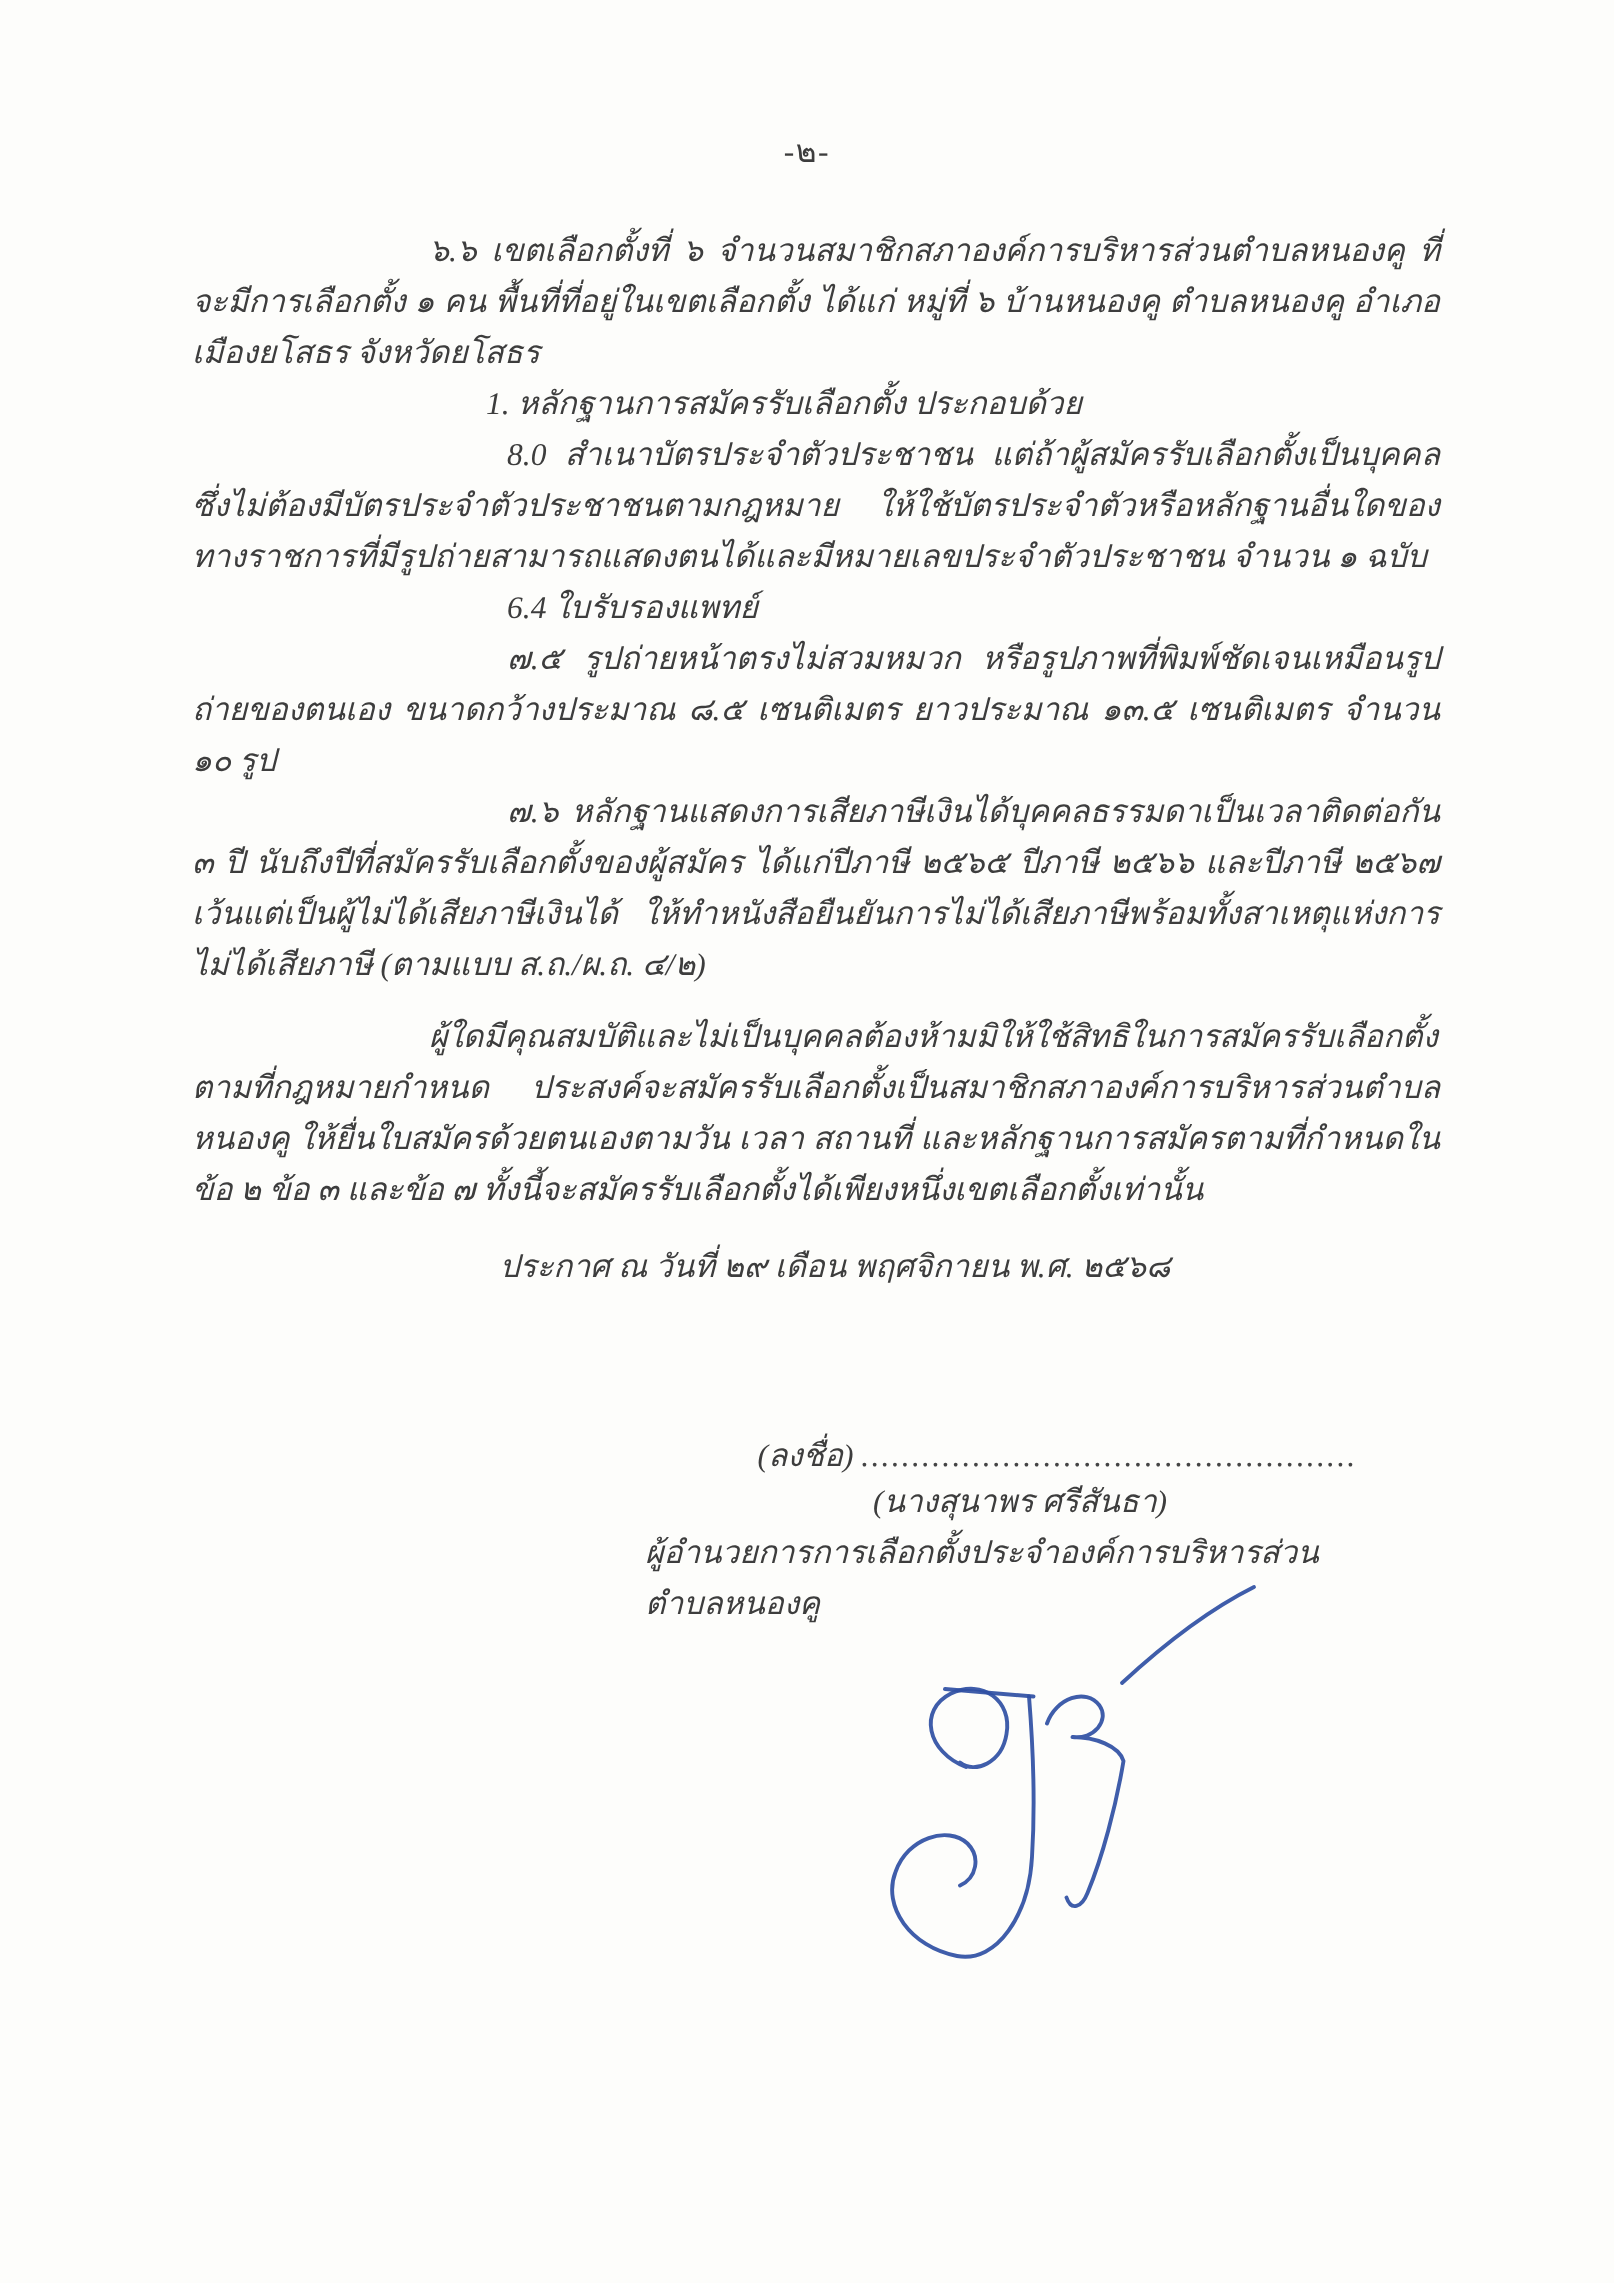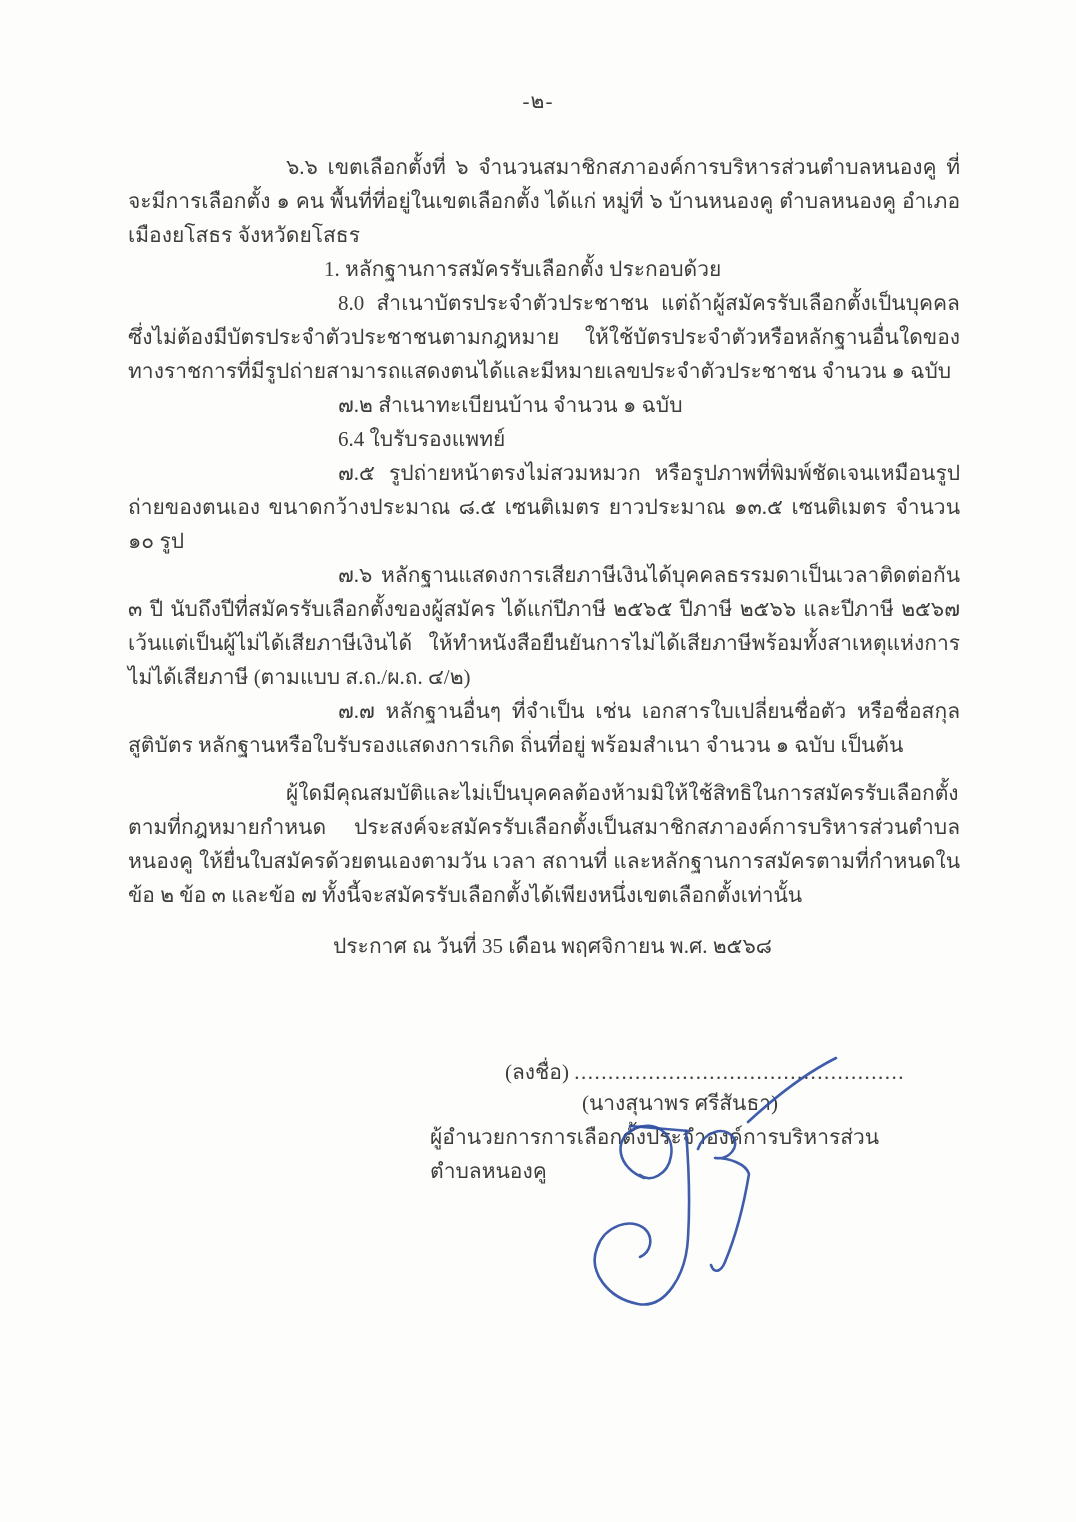--- a/index.html
+++ b/index.html
@@ -26,20 +26,21 @@
     letter-spacing: 1px;
   }
   .body-text {
     position: absolute;
     top: 150px;
     left: 128px;
     width: 832px;
     font-size: 21px;
     line-height: 34px;
     text-align: justify;
+    font-style: italic;
   }
   .body-text p { margin: 0; }
   .ind-a { text-indent: 158px; }
   .ind-b { text-indent: 196px; }
   .ind-c { text-indent: 210px; }
   .closing-para { margin-top: 14px !important; }
   .proclamation {
     margin-top: 17px;
     padding-left: 205px;
     text-align: left;
@@ -86,28 +87,26 @@
 <body>
 
 <div class="page">
 
   <div class="page-number">-๒-</div>
 
   <div class="body-text">
     <p class="ind-a">๖.๖ เขตเลือกตั้งที่ ๖ จำนวนสมาชิกสภาองค์การบริหารส่วนตำบลหนองคู  ที่จะมีการเลือกตั้ง ๑ คน พื้นที่ที่อยู่ในเขตเลือกตั้ง ได้แก่ หมู่ที่ ๖ บ้านหนองคู  ตำบลหนองคู อำเภอเมืองยโสธร จังหวัดยโสธร</p>
     <p class="ind-b">1.  หลักฐานการสมัครรับเลือกตั้ง ประกอบด้วย</p>
     <p class="ind-c">8.0  สำเนาบัตรประจำตัวประชาชน แต่ถ้าผู้สมัครรับเลือกตั้งเป็นบุคคลซึ่งไม่ต้องมีบัตรประจำตัวประชาชนตามกฎหมาย ให้ใช้บัตรประจำตัวหรือหลักฐานอื่นใดของทางราชการที่มีรูปถ่ายสามารถแสดงตนได้และมีหมายเลขประจำตัวประชาชน จำนวน ๑ ฉบับ</p>
-    <p class="ind-c">๗.๒  สำเนาทะเบียนบ้าน จำนวน ๑  ฉบับ</p>
     <p class="ind-c">6.4  ใบรับรองแพทย์</p>
     <p class="ind-c">๗.๕  รูปถ่ายหน้าตรงไม่สวมหมวก หรือรูปภาพที่พิมพ์ชัดเจนเหมือนรูปถ่ายของตนเอง ขนาดกว้างประมาณ ๘.๕ เซนติเมตร ยาวประมาณ ๑๓.๕ เซนติเมตร จำนวน ๑๐  รูป</p>
     <p class="ind-c">๗.๖  หลักฐานแสดงการเสียภาษีเงินได้บุคคลธรรมดาเป็นเวลาติดต่อกัน ๓ ปี นับถึงปีที่สมัครรับเลือกตั้งของผู้สมัคร ได้แก่ปีภาษี ๒๕๖๕ ปีภาษี ๒๕๖๖ และปีภาษี ๒๕๖๗ เว้นแต่เป็นผู้ไม่ได้เสียภาษีเงินได้ ให้ทำหนังสือยืนยันการไม่ได้เสียภาษีพร้อมทั้งสาเหตุแห่งการไม่ได้เสียภาษี (ตามแบบ ส.ถ./ผ.ถ. ๔/๒)</p>
-    <p class="ind-c">๗.๗  หลักฐานอื่นๆ ที่จำเป็น เช่น เอกสารใบเปลี่ยนชื่อตัว หรือชื่อสกุล สูติบัตร หลักฐานหรือใบรับรองแสดงการเกิด ถิ่นที่อยู่ พร้อมสำเนา จำนวน ๑  ฉบับ เป็นต้น</p>
     <p class="ind-a closing-para">ผู้ใดมีคุณสมบัติและไม่เป็นบุคคลต้องห้ามมิให้ใช้สิทธิในการสมัครรับเลือกตั้ง ตามที่กฎหมายกำหนด ประสงค์จะสมัครรับเลือกตั้งเป็นสมาชิกสภาองค์การบริหารส่วนตำบลหนองคู ให้ยื่นใบสมัครด้วยตนเองตามวัน เวลา สถานที่ และหลักฐานการสมัครตามที่กำหนดในข้อ ๒ ข้อ ๓ และข้อ ๗ ทั้งนี้จะสมัครรับเลือกตั้งได้เพียงหนึ่งเขตเลือกตั้งเท่านั้น</p>
 
-    <div class="proclamation">ประกาศ  ณ  วันที่  35  เดือน  พฤศจิกายน   พ.ศ. ๒๕๖๘</div>
+    <div class="proclamation">ประกาศ  ณ  วันที่  ๒๙  เดือน  พฤศจิกายน   พ.ศ. ๒๕๖๘</div>
 
     <div class="sign-block">
       <div class="sign-line">
         <span>(ลงชื่อ)</span>
         <span class="sign-dots">.................................................</span>
       </div>
       <div class="sign-name">(นางสุนาพร    ศรีสันธา)</div>
       <div class="sign-title">ผู้อำนวยการการเลือกตั้งประจำองค์การบริหารส่วนตำบลหนองคู</div>
     </div>
   </div>

